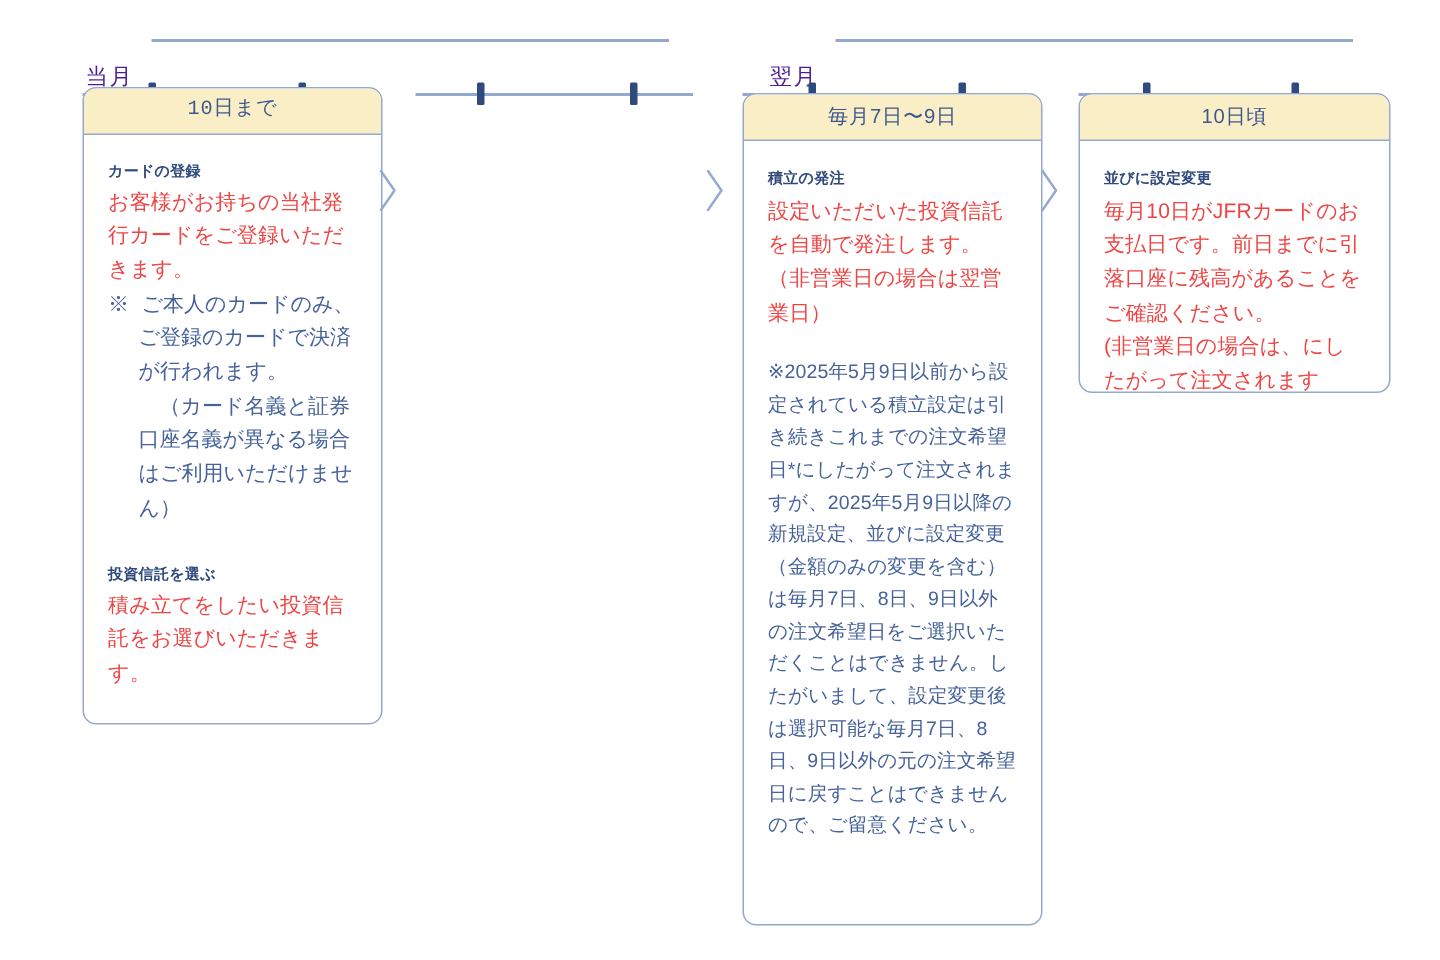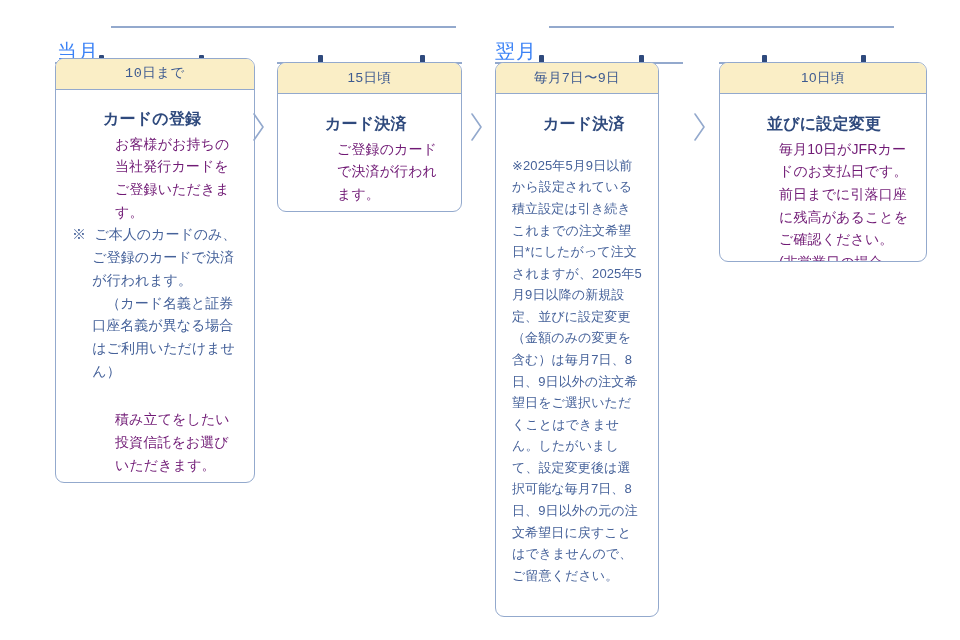--- a/index.html
+++ b/index.html
@@ -23,34 +23,34 @@
 
   
   .period-head {
     position: absolute;
     top: 14px;
     display: flex;
     align-items: center;
     height: 26px;
   }
   .period-head .period-label {
-    font-size: 20px;
-    color: #3b82f6;
+    font-size: 15px;
+    color: #4c1d95;
     letter-spacing: 1px;
     white-space: nowrap;
     margin-top: 48px;
   }
   .period-head .period-rule {
     height: 2px;
     background: #93a9cd;
     margin-left: 12px;
   }
   #period-current { left: 57px; }
   #period-current .period-rule { width: 345px; }
-  #period-next { left: 495px; }
+  #period-next { left: 513px; }
   #period-next .period-rule { width: 345px; }
 
   
   .tl-rule {
     position: absolute;
     height: 2px;
     background: #93a9cd;
     top: 62px;
   }
   .tl-tick {
@@ -80,35 +80,33 @@
     color: #3d5a90;
     line-height: 30px;
     height: 30px;
     letter-spacing: 0.5px;
   }
   .card-body {
     padding: 18px 16px 16px 16px;
   }
   .block + .block { margin-top: 26px; }
   .block-title {
-    font-size: 16px;
+    font-size: 10px;
     font-weight: bold;
     color: #2f4a7d;
     line-height: 1.55;
     margin-bottom: 1px;
     letter-spacing: 0.2px;
-    margin-left: 31px;
   }
   .block-text {
     font-size: 14px;
-    color: #701a75;
+    color: #ef4444;
     line-height: 1.62;
     letter-spacing: 0.1px;
     white-space: pre-wrap;
-    margin-left: 43px;
   }
   .note-text {
     font-size: 13px;
     color: #46629a;
     line-height: 1.66;
     letter-spacing: 0.1px;
     white-space: pre-wrap;
   }
   .gap-md { margin-top: 18px; }
 
@@ -127,21 +125,21 @@
     position: absolute;
     width: 14px;
     height: 30px;
     color: #93a9cd;
   }
   .chev svg { display: block; }
 
   
   #card-1 { left: 55px;  top: 58px; width: 200px; height: 425px; font-family: Liberation Mono, monospace; }
   #card-2 { left: 277px; top: 62px; width: 185px; height: 150px; }
-  #card-3 { left: 495px; top: 62px; width: 164px; height: 555px; }
+  #card-3 { left: 495px; top: 62px; width: 200px; height: 555px; }
   #card-4 { left: 719px; top: 62px; width: 208px; height: 200px; }
 
   #rule-1 { left: 55px;  width: 188px; }
   #rule-2 { left: 277px; width: 185px; }
   #rule-3 { left: 495px; width: 188px; }
   #rule-4 { left: 719px; width: 185px; }
 
   #tick-1a { left: 99px; }  #tick-1b { left: 199px; }
   #tick-2a { left: 318px; } #tick-2b { left: 420px; }
   #tick-3a { left: 539px; } #tick-3b { left: 639px; }
@@ -182,52 +180,46 @@
   <div class="card" id="card-1">
     <div class="card-head">10日まで</div>
     <div class="card-body">
       <div class="block">
         <div class="block-title">カードの登録</div>
         <div class="block-text">お客様がお持ちの当社発行カードをご登録いただきます。</div>
         <div class="hang">※ ご本人のカードのみ、ご登録のカードで決済が行われます。
 　（カード名義と証券口座名義が異なる場合はご利用いただけません）</div>
       </div>
       <div class="block">
+        <div class="block-title">投資信託を選ぶ</div>
         <div class="block-text">積み立てをしたい投資信託をお選びいただきます。</div>
       </div>
     </div>
   </div>
 
   <div class="chev" id="chev-1">
     <svg width="14" height="30" viewBox="0 0 14 30" fill="none" aria-hidden="true">
       <path d="M2 2 L11 15 L2 28" stroke="#93a9cd" stroke-width="1.6" fill="none" stroke-linecap="round" stroke-linejoin="round"></path>
     </svg>
   </div>
 
-  <div class="card" id="card-2">
-    <div class="card-head">15日頃</div>
-    <div class="card-body">
-      <div class="block">
-        <div class="block-title">カード決済</div>
-        <div class="block-text">ご登録のカードで決済が行われます。</div>
-      </div>
-    </div>
-  </div>
 
   <div class="chev" id="chev-2">
     <svg width="14" height="30" viewBox="0 0 14 30" fill="none" aria-hidden="true">
       <path d="M2 2 L11 15 L2 28" stroke="#93a9cd" stroke-width="1.6" fill="none" stroke-linecap="round" stroke-linejoin="round"></path>
     </svg>
   </div>
 
   <div class="card" id="card-3">
     <div class="card-head">毎月7日〜9日</div>
     <div class="card-body">
       <div class="block">
-        <div class="block-title">カード決済</div>
+        <div class="block-title">積立の発注</div>
+        <div class="block-text">設定いただいた投資信託を自動で発注します。
+（非営業日の場合は翌営業日）</div>
       </div>
       <div class="note-text gap-md">※2025年5月9日以前から設定されている積立設定は引き続きこれまでの注文希望日*にしたがって注文されますが、2025年5月9日以降の新規設定、並びに設定変更（金額のみの変更を含む）は毎月7日、8日、9日以外の注文希望日をご選択いただくことはできません。したがいまして、設定変更後は選択可能な毎月7日、8日、9日以外の元の注文希望日に戻すことはできませんので、ご留意ください。</div>
 
     </div>
   </div>
 
   <div class="chev" id="chev-3">
     <svg width="14" height="30" viewBox="0 0 14 30" fill="none" aria-hidden="true">
       <path d="M2 2 L11 15 L2 28" stroke="#93a9cd" stroke-width="1.6" fill="none" stroke-linecap="round" stroke-linejoin="round"></path>
     </svg>

